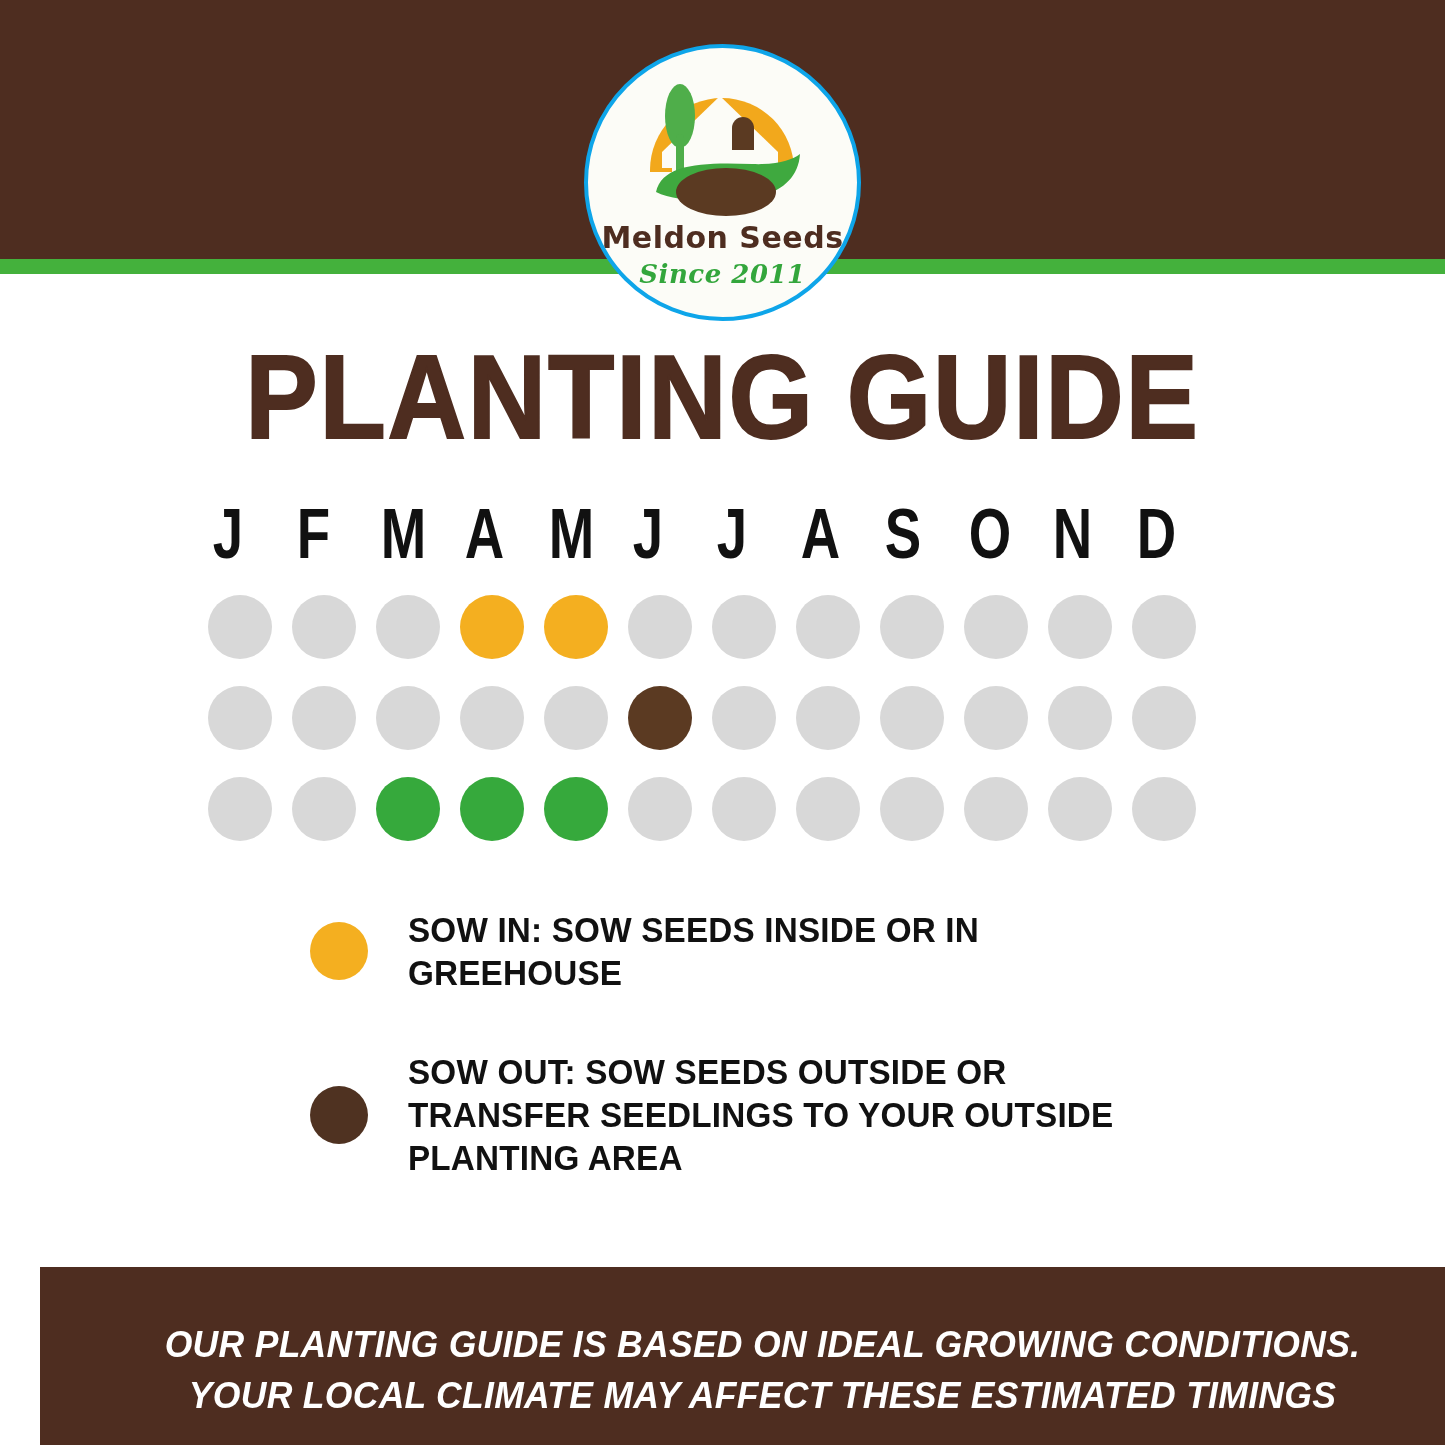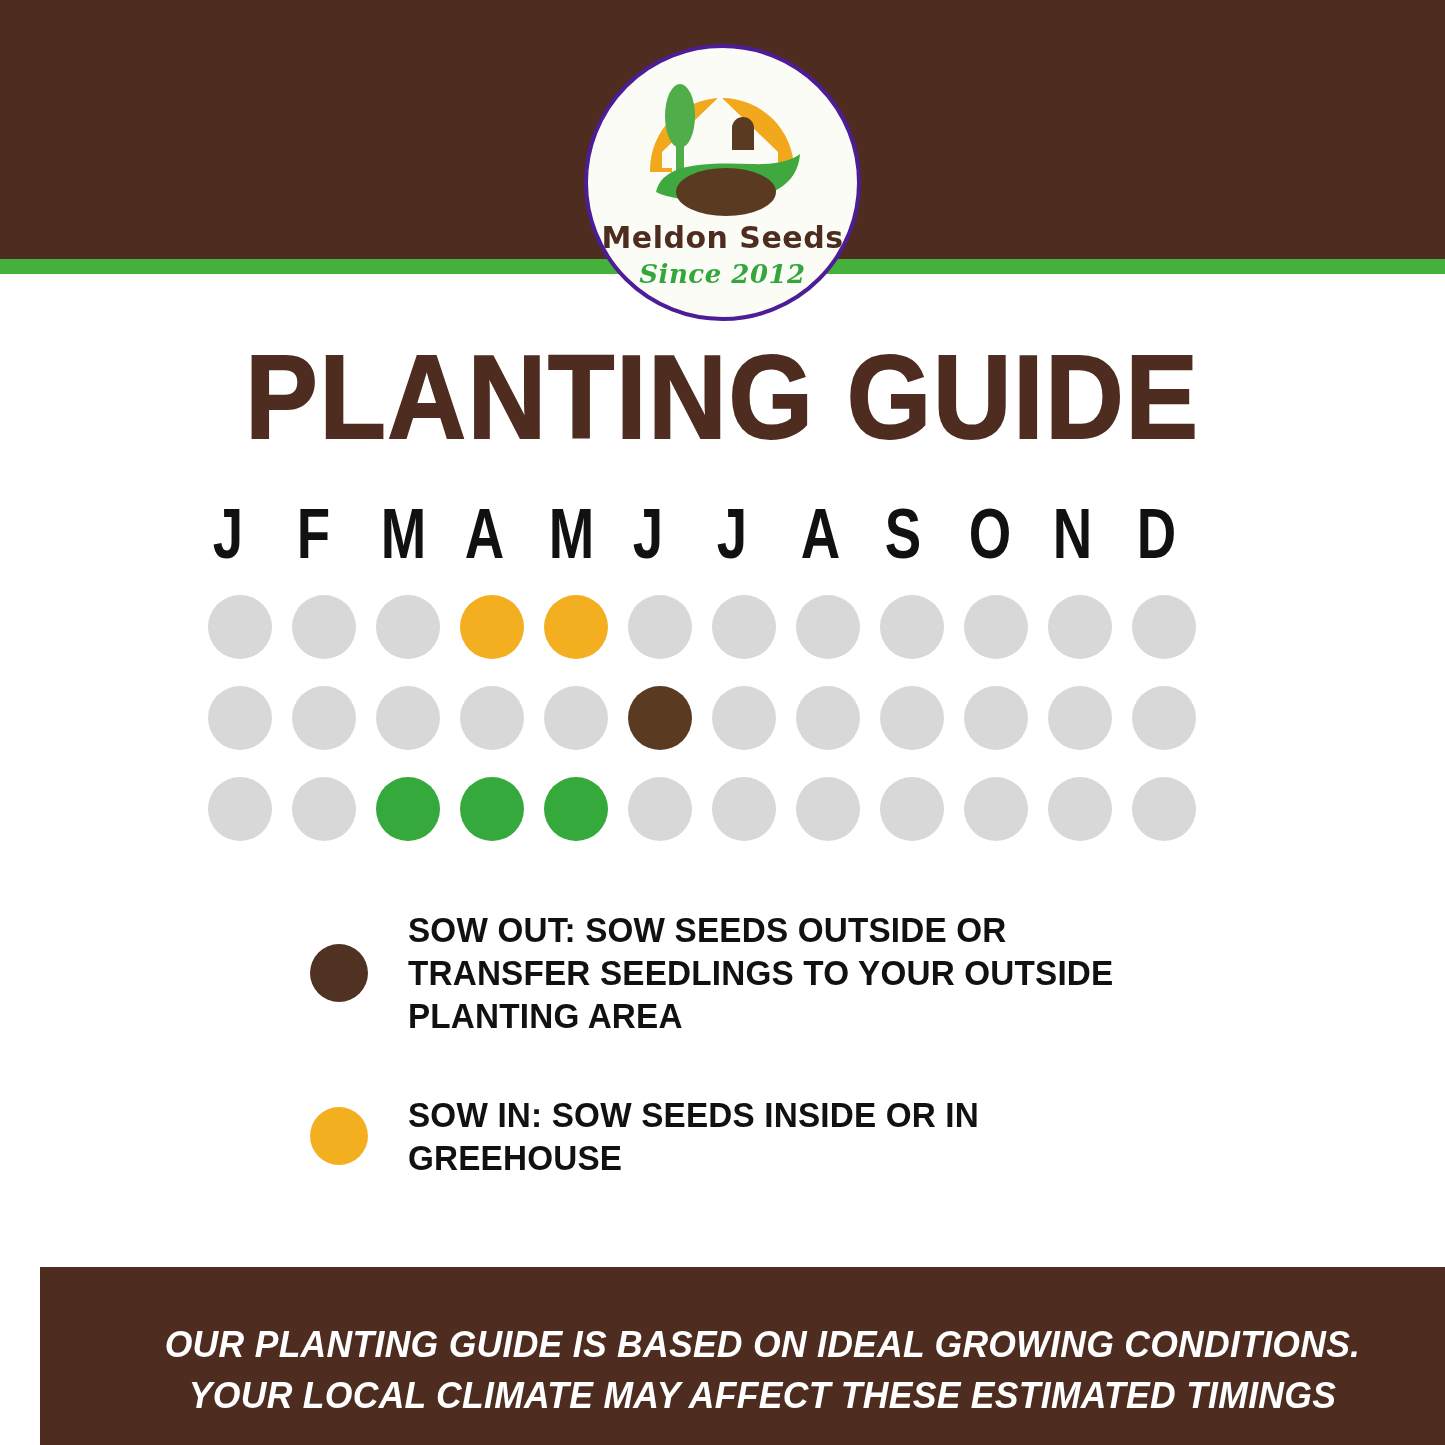--- a/index.html
+++ b/index.html
@@ -38,21 +38,21 @@
 
   
   .logo-badge {
     position: absolute;
     left: 584px;
     top: 44px;
     width: 277px;
     height: 277px;
     border-radius: 50%;
     background: #FCFCF7;
-    border: 4px solid #4c1d95;
+    border: 4px solid #0ea5e9;
     box-sizing: border-box;
     overflow: hidden;
   }
   .logo-art {
     position: absolute;
     left: 50%;
     top: 20px;
     transform: translateX(-50%);
     width: 182px;
     height: 150px;
@@ -233,21 +233,21 @@
 
       <ellipse cx="48" cy="48" rx="15" ry="32" fill="#4FAE4A"></ellipse>
       <rect x="44" y="66" width="8" height="44" rx="4" fill="#4FAE4A"></rect>
 
       <path d="M24 124 C30 96 70 94 120 96 C146 97 160 92 168 86
                C166 116 140 130 104 132 C70 134 40 132 24 124 Z" fill="#3FA93F"></path>
 
       <ellipse cx="94" cy="124" rx="50" ry="24" fill="#5B3A22"></ellipse>
     </svg>
     <div class="logo-name">Meldon Seeds</div>
-    <div class="logo-since">Since 2012</div>
+    <div class="logo-since">Since 2011</div>
   </div>
 
   <div class="title">PLANTING GUIDE</div>
 
   <div class="months">
     <div class="month-cell">J</div>
     <div class="month-cell">F</div>
     <div class="month-cell">M</div>
     <div class="month-cell">A</div>
     <div class="month-cell">M</div>
@@ -300,26 +300,26 @@
         <div class="dot" style="left: 588px;"></div>
         <div class="dot" style="left: 672px;"></div>
         <div class="dot" style="left: 756px;"></div>
         <div class="dot" style="left: 840px;"></div>
         <div class="dot" style="left: 924px;"></div>
       </div>
     </div>
 
   <div class="legend" id="legend-list">
       <div class="legend-item">
+        <div class="legend-dot c-sowin"></div>
+        <div class="legend-text">SOW IN: SOW SEEDS INSIDE OR IN GREEHOUSE</div>
+      </div>
+      <div class="legend-item">
         <div class="legend-dot c-sowout"></div>
         <div class="legend-text">SOW OUT: SOW SEEDS OUTSIDE OR TRANSFER SEEDLINGS TO YOUR OUTSIDE PLANTING AREA</div>
-      </div>
-      <div class="legend-item">
-        <div class="legend-dot c-sowin"></div>
-        <div class="legend-text">SOW IN: SOW SEEDS INSIDE OR IN GREEHOUSE</div>
       </div>
     </div>
 
   <div class="footer-band">
     <div class="footer-text">
       <div>OUR PLANTING GUIDE IS BASED ON IDEAL GROWING CONDITIONS.</div>
       <div>YOUR LOCAL CLIMATE MAY AFFECT THESE ESTIMATED TIMINGS</div>
     </div>
   </div>
 

